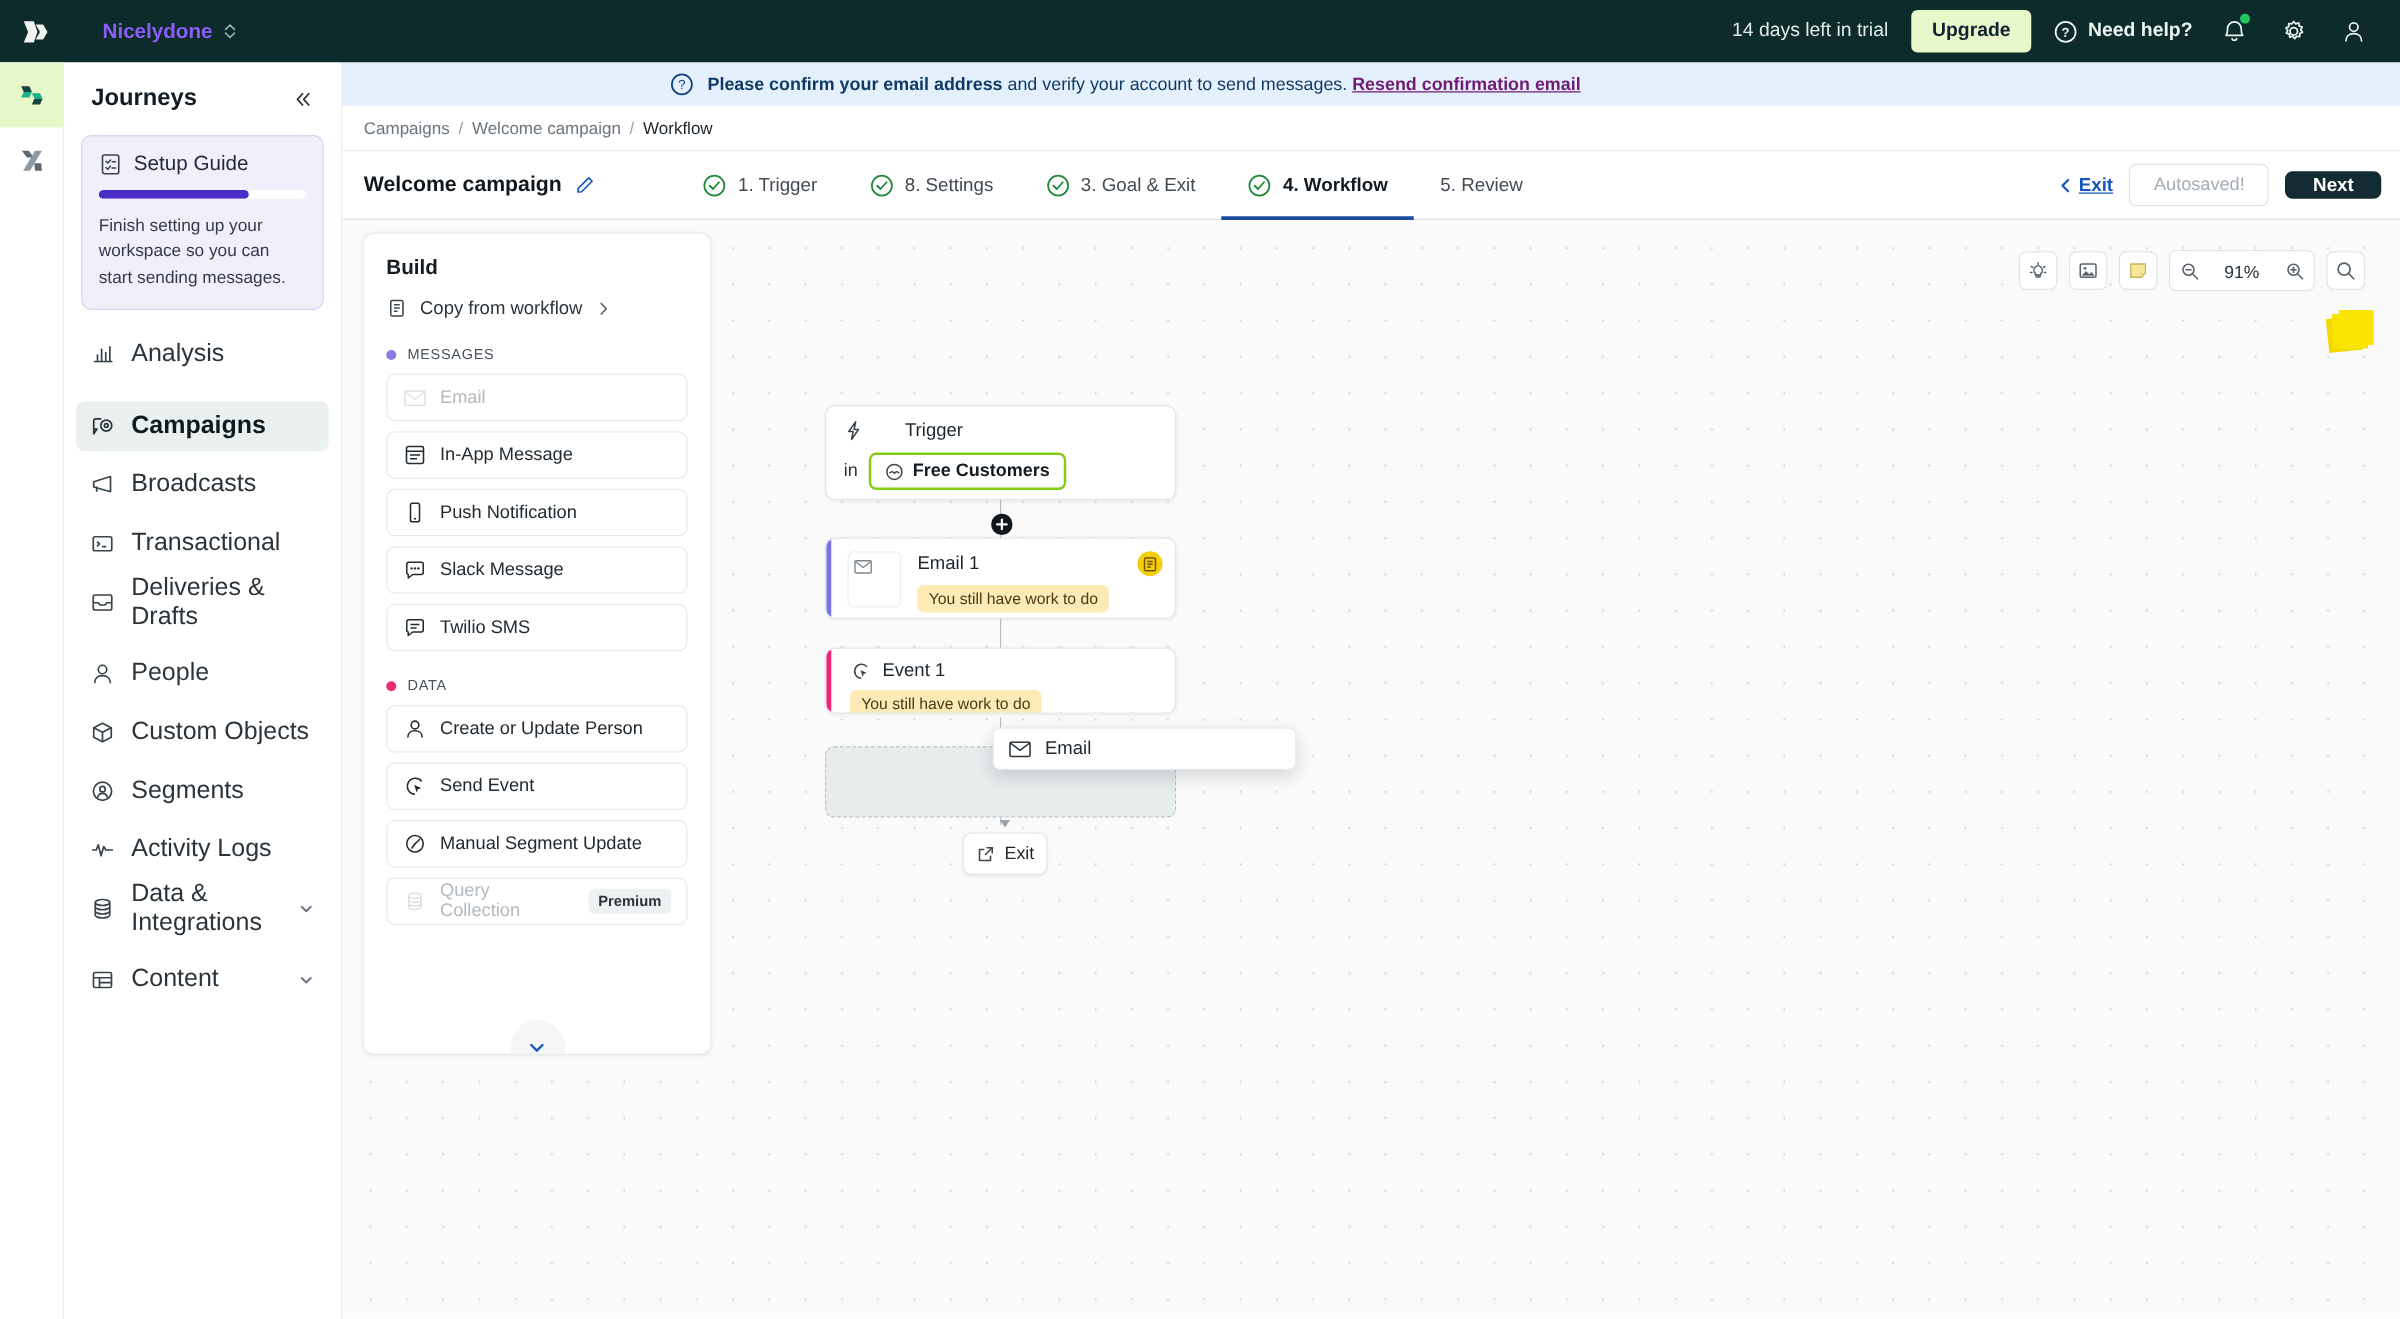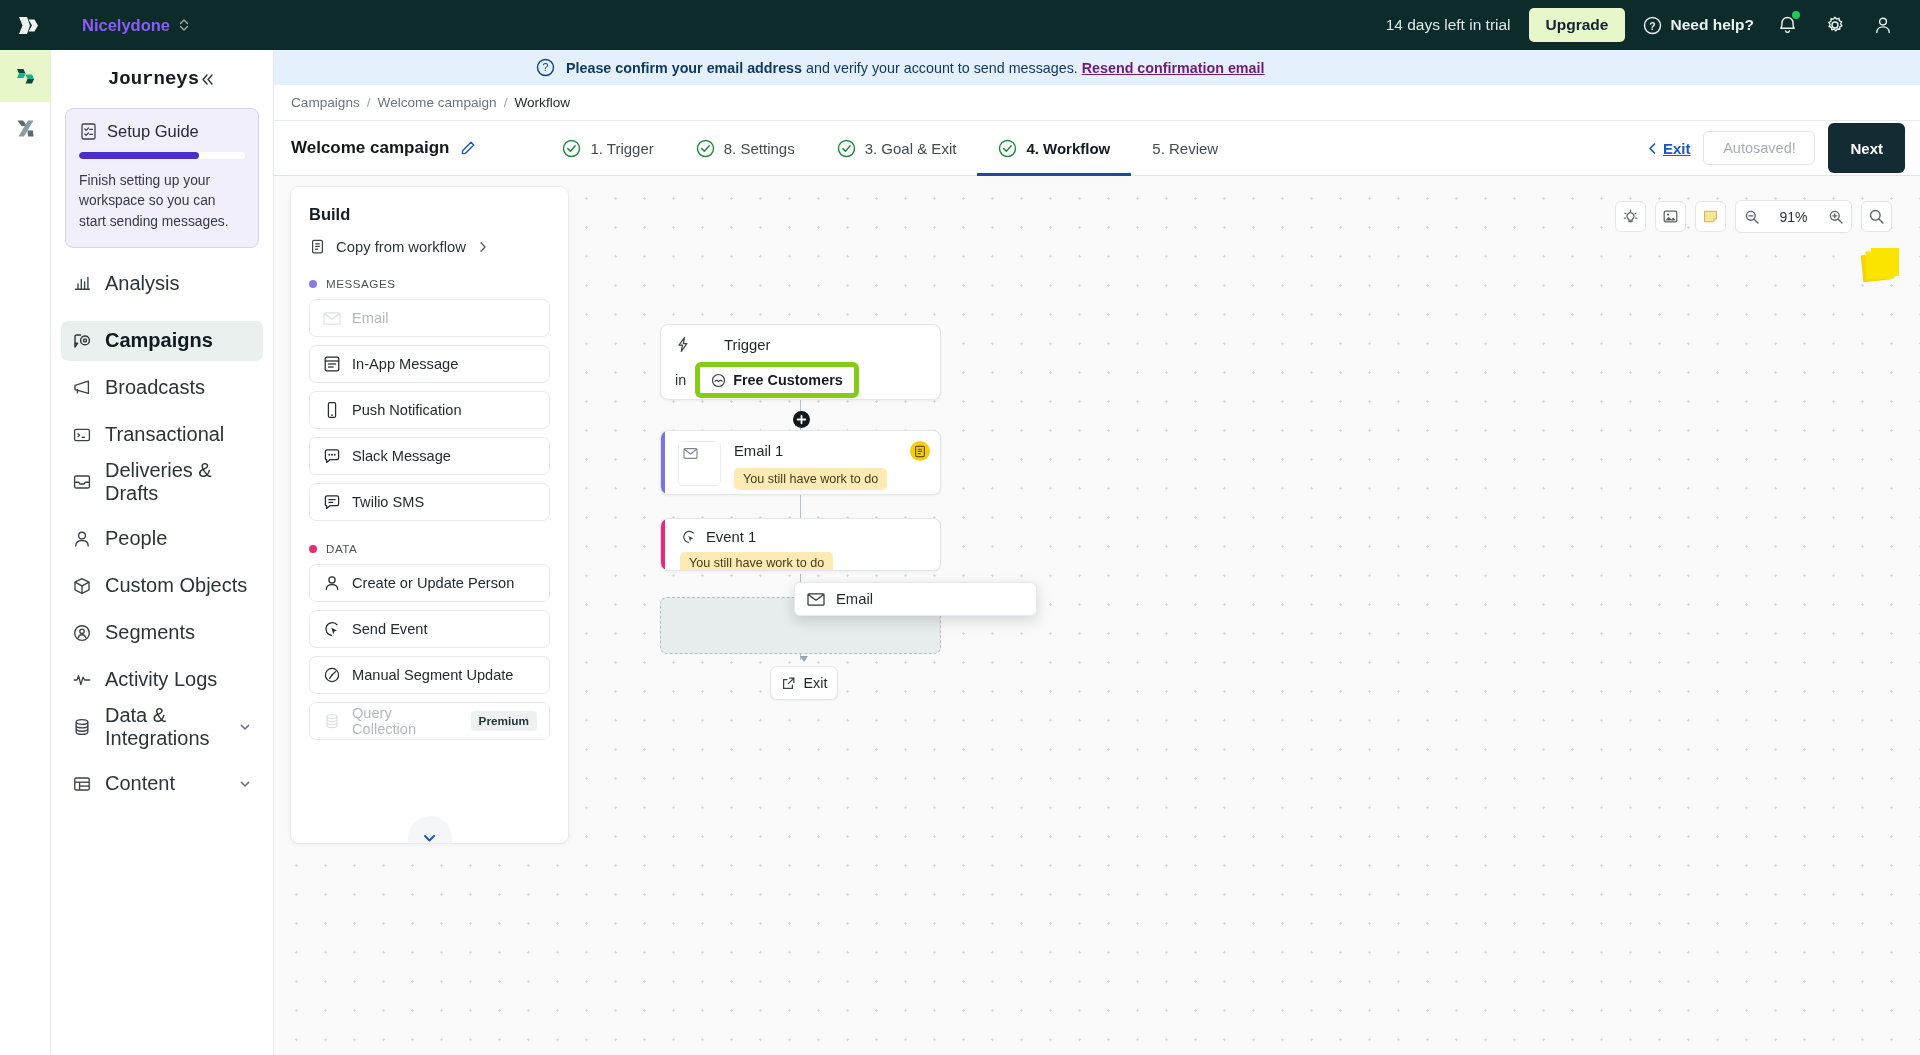--- a/index.html
+++ b/index.html
@@ -52,23 +52,22 @@
   .rail-item { width: 51px; height: 52px; display: flex; align-items: center; justify-content: center; cursor: pointer; }
   .rail-item.active { background: #e7f7c9; }
 
   
   .sidebar {
     position: absolute; top: 50px; left: 51px; width: 223px; height: 1005px;
     background: #ffffff; border-right: 1px solid #e6e9ea;
     padding: 0 0 0 0; overflow: hidden;
   }
   .sb-head {
-    display: flex; align-items: center; justify-content: center;
+    display: flex; align-items: center; justify-content: space-between;
     padding: 18px 22px 14px 22px;
-    font-family: Liberation Mono, monospace;
   }
   .sb-title { font-size: 19px; font-weight: bold; color: #111b22; }
   .sb-collapse { color: #334; font-size: 17px; cursor: pointer; line-height: 1; }
   .setup-card {
     margin: 4px 14px 16px 14px; border: 1px solid #d7d4ee; border-radius: 8px;
     background: #f1effa; padding: 13px 13px 15px 13px;
   }
   .setup-top { display: flex; align-items: center; gap: 9px; margin-bottom: 11px; }
   .setup-title { font-size: 16.5px; color: #252a3d; }
   .progress-track { height: 7px; border-radius: 4px; background: #ffffff; overflow: hidden; margin-bottom: 12px; }
@@ -125,21 +124,21 @@
     display: flex; align-items: center; gap: 5px; color: #1558c0;
     font-size: 15px; font-weight: bold; text-decoration: underline; cursor: pointer;
   }
   .autosaved {
     width: 112px; height: 34px; border: 1px solid #dfe3e6; border-radius: 6px;
     display: flex; align-items: center; justify-content: center;
     color: #a4acb4; font-size: 14.5px; background: #fff;
   }
   .next-btn {
     background: #132c33; color: #fff; border: none; border-radius: 6px;
-    height: 50px; padding: 0 22px; font-size: 15px; font-weight: bold;
+    height: 22px; padding: 0 22px; font-size: 15px; font-weight: bold;
     cursor: pointer; font-family: inherit;
   }
 
   
   .canvas {
     position: absolute; top: 176px; left: 274px; width: 1646px; height: 879px;
     background-color: #fafafa;
     background-image: radial-gradient(#d8dbdd 1.1px, transparent 1.1px);
     background-size: 29px 29px; background-position: 8px 8px;
     overflow: hidden;
@@ -202,21 +201,21 @@
     position: absolute; background: #fff; border: 1px solid #e4e7e9; border-radius: 8px;
     box-shadow: 0 1px 3px rgba(16,24,40,.06);
   }
   .node-trigger { left: 386px; top: 148px; width: 281px; height: 76px; padding: 11px 14px; }
   .nt-row1 { display: flex; align-items: center; gap: 11px; margin-bottom: 9px; }
   .nt-label { font-size: 14.8px; color: #1d262c; margin-left: 22px; }
   .nt-row2 { display: flex; align-items: center; gap: 9px; }
   .nt-in { font-size: 14.4px; color: #2b343a; }
   .seg-chip {
     display: flex; align-items: center; gap: 7px;
-    border: 5px solid #84cc16; border-radius: 6px; padding: 5px 11px;
+    border: 2px solid #84cc16; border-radius: 6px; padding: 5px 11px;
     font-size: 14.4px; font-weight: bold; color: #141c22; background: #fff;
   }
   .plus-btn {
     position: absolute; left: 519px; top: 235px; width: 17px; height: 17px;
     border-radius: 50%; background: #10181e; color: #fff;
     display: flex; align-items: center; justify-content: center;
     font-size: 14px; line-height: 1; cursor: pointer;
   }
   .vline { position: absolute; width: 1px; background: #b9c0c5; }
 

